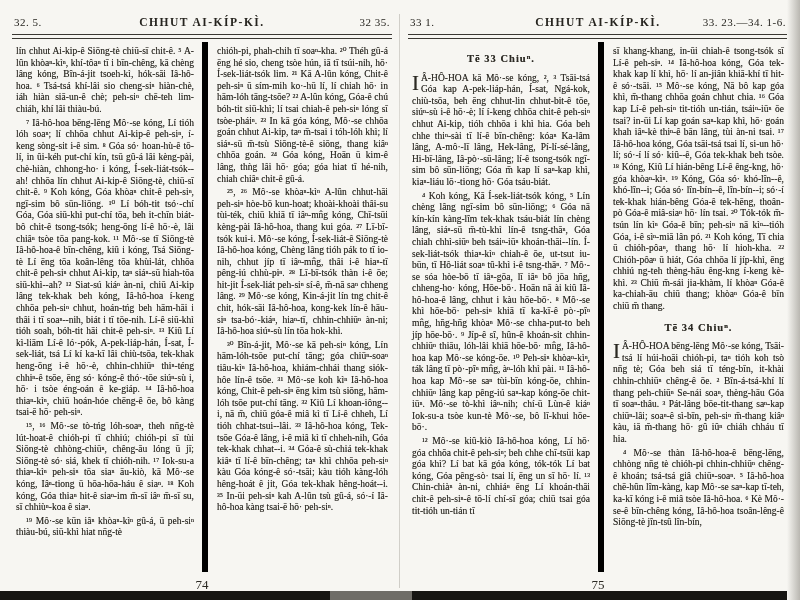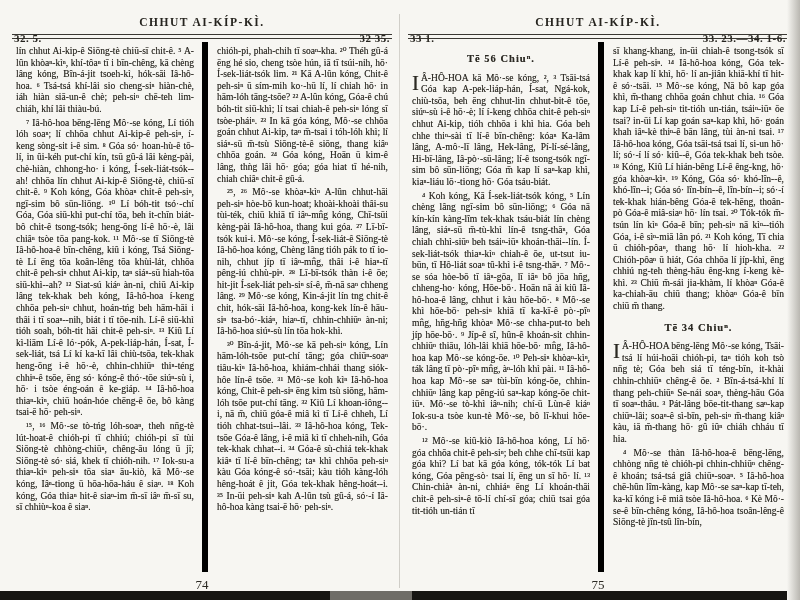--- a/index.html
+++ b/index.html
@@ -11,21 +11,21 @@
   .bottom-bar{position:absolute;left:0;bottom:0;width:800px;height:9px;background:#171613;}
   .bottom-bar-gap{position:absolute;left:330px;bottom:0;width:82px;height:9px;background:#6f6d67;}
   .gutter{position:absolute;left:399px;top:14px;width:1px;height:574px;
        background:linear-gradient(to bottom,#cfcdc7,#e4e2dc 30%,#cfcdc7);}
 
   .page{position:absolute;top:16px;width:380px;color:#26241f;}
   .page.left{left:12px;}
   .page.right{left:408px;}
 
   .pg-header{position:relative;height:16px;font-size:11px;}
-  .pg-header .ref{position:absolute;top:16px;font-weight:bold;letter-spacing:.5px;}
+  .pg-header .ref{position:absolute;top:0;font-weight:normal;letter-spacing:.5px;}
   .pg-header .ref.l{left:2px;}
   .pg-header .ref.r{right:2px;}
   .pg-header .title{position:absolute;left:0;right:0;text-align:center;
        font-size:11.5px;letter-spacing:1.5px;font-weight:600;}
   .dbl-rule{height:3px;border-top:1.4px solid #3a3833;border-bottom:1px solid #3a3833;
        margin-top:2px;margin-bottom:3px;}
 
   .cols{display:flex;align-items:stretch;min-height:530px;}
   .col{width:50%;box-sizing:border-box;padding:2px 6px 0 2px;
        font-size:9.5px;line-height:11.6px;text-align:justify;
@@ -49,40 +49,41 @@
       <span class="ref l">32. 5.</span>
       <span class="title">CHHUT AI-KÍP-KÌ.</span>
       <span class="ref r">32 35.</span>
     </div>
     <div class="dbl-rule"></div>
     <div class="cols">
       <div class="col first">
           <p class="noindent">lín chhut Ai-kip-ê Siōng-tè chiū-sī chit-ê. ⁵ A-lûn khòaⁿ-kìⁿ, khí-tôaⁿ tī i bīn-chêng, kā chèng lâng kóng, Bîn-á-jit tsoeh-kì, hók-sāi Iâ-hô-hoa. ⁶ Tsá-tsá khí-lâi sio cheng-siⁿ hiàn-chè, iáh hiàn siā-un-ê chè; peh-siⁿ chē-teh lim-chiáh, khí lâi thiàu-bú.</p>
           <p>⁷ Iâ-hô-hoa bēng-lēng Mô·-se kóng, Lí tióh lóh soaⁿ; lí chhōa chhut Ai-kip-ê peh-siⁿ, í-keng sòng-sit i-ê sim. ⁸ Góa só· hoan-hù-ê tō-lí, in ûi-kéh put-chí kín, tsū gû-á lâi kèng-pài, chè-hiàn, chhong-ho· i kóng, Í-sek-liát-tsók--ah! chhōa lín chhut Ai-kip-ê Siōng-tè, chiū-sī chit-ê. ⁹ Koh kóng, Góa khòaⁿ chit-ê peh-siⁿ, ngī-sim bô sūn-liōng. ¹⁰ Lí bóh-tit tsó·-chí Góa, Góa siū-khì put-chí tōa, beh it-chīn biát-bô chit-ê tsong-tsók; heng-ōng lí-ê hō·-è, lâi chiâⁿ tsòe tōa pang-kok. ¹¹ Mô·-se tī Siōng-tè Iâ-hô-hoa-ê bīn-chêng, kiû i kóng, Tsá Siōng-tè Lí ēng tōa koân-lêng tōa khùi-lát, chhōa chit-ê peh-siⁿ chhut Ai-kip, taⁿ siáⁿ-sū hiah-tōa siū-khì--ah? ¹² Siat-sú kiáⁿ àn-ni, chiū Ai-kip lâng tek-khak beh kóng, Iâ-hô-hoa í-keng chhōa peh-siⁿ chhut, hoán-tńg beh hām-hāi i thâi i tī soaⁿ--nih, biát i tī tōe-nih. Lí-ê siū-khì tióh soah, bóh-tit hāi chit-ê peh-siⁿ. ¹³ Kiû Lí kì-liām Lí-ê ló·-pók, A-pek-liáp-hán, Í-sat, Í-sek-liát, tsá Lí kí ka-kī lâi chiù-tsōa, tek-khak heng-ōng i-ê hō·-è, chhin-chhiūⁿ thiⁿ-téng chhiⁿ-ê tsōe, ēng só· kóng-ê thó·-tōe siúⁿ-sù i, hō· i tsòe éng-oán ê ke-giáp. ¹⁴ Iâ-hô-hoa thiaⁿ-kìⁿ, chiū hoán-hóe chēng-ê ōe, bô kàng tsai-ē hō· peh-siⁿ.</p>
           <p>¹⁵, ¹⁶ Mô·-se tò-tńg lóh-soaⁿ, theh nn̄g-tè lút-hoat-ê chióh-pi tī chhiú; chióh-pi sī tùi Siōng-tè chhòng-chiūⁿ, chêng-āu lóng ū jī; Siōng-tè só· siá, khek tī chióh-nih. ¹⁷ Iok-su-a thiaⁿ-kìⁿ peh-siⁿ tōa siaⁿ āu-kiò, kā Mô·-se kóng, Iâⁿ-tiong ū hōa-hōa-háu ê siaⁿ. ¹⁸ Koh kóng, Góa thiaⁿ hit-ê siaⁿ-im m̄-sī iâⁿ m̄-sī su, sī chhiùⁿ-koa ê siaⁿ.</p>
+          <p>¹⁹ Mô·-se kūn iâⁿ khòaⁿ-kìⁿ gû-á, ū peh-siⁿ thiàu-bú, siū-khì hiat nn̄g-tè</p>
         </div>
       <div class="col second">
           <p class="noindent">chióh-pi, phah-chih tī soaⁿ-kha. ²⁰ Théh gû-á ēng hé sio, cheng tsòe hún, iā tī tsúi-nih, hō· Í-sek-liát-tsók lim. ²¹ Kā A-lûn kóng, Chit-ê peh-siⁿ ū sím-mih ko·-hū lí, lí chiah hō· in hām-lóh tāng-tsōe? ²² A-lûn kóng, Góa-ê chú bóh-tit siū-khì; lí tsai chiah-ê peh-siⁿ lóng sī tsòe-pháiⁿ. ²³ In kā góa kóng, Mô·-se chhōa goán chhut Ai-kip, taⁿ m̄-tsai i tóh-lóh khì; lí siáⁿ-sū m̄-tsù Siōng-tè-ê siōng, thang kiâⁿ chhōa goán. ²⁴ Góa kóng, Hoān ū kim-ê lâng, thǹg lâi hō· góa; góa hiat tī hé-nih, chiah chiâⁿ chit-ê gû-á.</p>
           <p>²⁵, ²⁶ Mô·-se khòaⁿ-kìⁿ A-lûn chhut-hāi peh-siⁿ hòe-bō kun-hoat; khoài-khoài thâi-su tùi-ték, chiū khiā tī iâⁿ-mn̂g kóng, Chī-tsūi kèng-pài Iâ-hô-hoa, thang kui góa. ²⁷ Lī-bī-tsók kui-i. Mô·-se kóng, Í-sek-liát-ê Siōng-tè Iâ-hô-hoa kóng, Chèng lâng tióh pák to tī io-nih, chhut jíp tī iâⁿ-mn̂g, thâi i-ê hiaⁿ-tī pêng-iú chhù-piⁿ. ²⁸ Lī-bī-tsók thàn i-ê ōe; hit-jit Í-sek-liát peh-siⁿ sí-ê, m̄-nā saⁿ chheng lâng. ²⁹ Mô·-se kóng, Kin-á-jit lín tng chit-ê chit, hók-sāi Iâ-hô-hoa, kong-kek lín-ê hāu-siⁿ tsa-bó·-kiáⁿ, hiaⁿ-tī, chhin-chhiūⁿ àn-ni; Iâ-hô-hoa siúⁿ-sù lín tōa hok-khì.</p>
           <p>³⁰ Bîn-á-jit, Mô·-se kā peh-siⁿ kóng, Lín hām-lóh-tsōe put-chí tāng; góa chiūⁿ-soaⁿ tiâu-kìⁿ Iâ-hô-hoa, khiám-chhái thang siók-hôe lín-ê tsōe. ³¹ Mô·-se koh kìⁿ Iâ-hô-hoa kóng, Chit-ê peh-siⁿ ēng kim tsù siōng, hām-lóh tsōe put-chí tāng. ³² Kiû Lí khoan-iông--i, nā m̄, chiū góa-ê miâ kì tī Lí-ê chheh, Lí tióh chhat-tsui--lâi. ³³ Iâ-hô-hoa kóng, Tek-tsōe Góa-ê lâng, i-ê miâ kì tī chheh-nih, Góa tek-khak chhat--i. ³⁴ Góa-ê sù-chiá tek-khak kiâⁿ tī lí-ê bīn-chêng; taⁿ khì chhōa peh-siⁿ kàu Góa kóng-ê só·-tsāi; kàu tióh kàng-lóh hêng-hoát ê jit, Góa tek-khak hêng-hoát--i. ³⁵ In-ūi peh-siⁿ kah A-lûn tsù gû-á, só·-í Iâ-hô-hoa kàng tsai-ē hō· peh-siⁿ.</p>
         </div>
     </div>
     <div class="pageno">74</div>
   </div>
 
   <div class="page right">
     <div class="pg-header">
       <span class="ref l">33 1.</span>
       <span class="title">CHHUT AI-KÍP-KÌ.</span>
       <span class="ref r">33. 23.—34. 1-6.</span>
     </div>
     <div class="dbl-rule"></div>
     <div class="cols">
       <div class="col first">
-          <div class="chapter-heading">Tē 56 Chiuⁿ.</div>
+          <div class="chapter-heading">Tē 33 Chiuⁿ.</div>
           <p class="noindent"><span class="dropcap">I</span>Â-HÔ-HOA kā Mô·-se kóng, ², ³ Tsāi-tsá Góa kap A-pek-liáp-hán, Í-sat, Ngá-kok, chiù-tsōa, beh ēng chhut-lin chhut-bit-ê tōe, siúⁿ-sù i-ê hō·-è; lí í-keng chhōa chit-ê peh-siⁿ chhut Ai-kip, tióh chhōa i khì hia. Góa beh chhe thiⁿ-sài tī lí-ê bīn-chêng: kóaⁿ Ka-lâm lâng, A-mô·-lī lâng, Hek-lâng, Pí-lí-sé-lâng, Hi-bī-lâng, Iâ-pò·-sū-lâng; lí-ê tsong-tsók ngī-sim bô sūn-liōng; Góa m̄ kap lí saⁿ-kap khì, kiaⁿ-liáu lō·-tiong hō· Góa tsáu-biát.</p>
           <p>⁴ Koh kóng, Kā Í-sek-liát-tsók kóng, ⁵ Lín chèng lâng ngī-sim bô sūn-liōng; ⁶ Góa nā kín-kín kàng-lîm tek-khak tsáu-biát lín chèng lâng, siáⁿ-sū m̄-tù-khì lín-ê tsng-thāⁿ, Góa chiah chhì-siūⁿ beh tsáiⁿ-iūⁿ khoán-thāi--lín. Í-sek-liát-tsók thiaⁿ-kìⁿ chiah-ê ōe, ut-tsut iu-būn, tī Hô-liát soaⁿ tû-khì i-ê tsng-thāⁿ. ⁷ Mô·-se sóa hòe-bō tī iâⁿ-gōa, lī iâⁿ bô jōa hn̄g, chheng-ho· kóng, Hōe-bō·. Hoān nā ài kiû Iâ-hô-hoa-ê lâng, chhut i kàu hōe-bō·. ⁸ Mô·-se khì hōe-bō· peh-siⁿ khiā tī ka-kī-ê pò·-pîⁿ mn̂g, hn̄g-hn̄g khòaⁿ Mô·-se chha-put-to beh jíp hōe-bō·. ⁹ Jíp-ê sî, hûn-ê khoán-sit chhin-chhiūⁿ thiāu, lóh-lâi khiā hōe-bō· mn̂g, Iâ-hô-hoa kap Mô·-se kóng-ōe. ¹⁰ Peh-siⁿ khòaⁿ-kìⁿ, ták lâng tī pò·-pîⁿ mn̂g, àⁿ-lóh khì pài. ¹¹ Iâ-hô-hoa kap Mô·-se saⁿ tùi-bīn kóng-ōe, chhin-chhiūⁿ lâng kap pêng-iú saⁿ-kap kóng-ōe chit-iūⁿ. Mô·-se tò-khì iâⁿ-nih; chí-ū Lùn-ê kiáⁿ Iok-su-a tsòe kun-tè Mô·-se, bô lī-khui hōe-bō·.</p>
           <p>¹² Mô·-se kiû-kiò Iâ-hô-hoa kóng, Lí hō· góa chhōa chit-ê peh-siⁿ; beh chhe chī-tsūi kap góa khì? Lí bat kā góa kóng, tók-tók Lí bat kóng, Góa pêng-sò· tsai lí, ēng un sī hō· lí. ¹³ Chin-chiàⁿ àn-ni, chhiáⁿ ēng Lí khoán-thāi chit-ê peh-siⁿ-ê tō-lí chí-sī góa; chiū tsai góa tit-tióh un-tián tī</p>
         </div>
       <div class="col second">
           <p class="noindent">sī khang-khang, in-ūi chiah-ê tsong-tsók sī Lí-ê peh-siⁿ. ¹⁴ Iâ-hô-hoa kóng, Góa tek-khak kap lí khì, hō· lí an-jiân khiā-khí tī hit-ê só·-tsāi. ¹⁵ Mô·-se kóng, Nā bô kap góa khì, m̄-thang chhōa goán chhut chia. ¹⁶ Góa kap Lí-ê peh-siⁿ tit-tióh un-tián, tsáiⁿ-iūⁿ ōe tsai? in-ūi Lí kap goán saⁿ-kap khì, hō· goán khah iâⁿ-kè thiⁿ-ê bān lâng, tùi àn-ni tsai. ¹⁷ Iâ-hô-hoa kóng, Góa tsāi-tsá tsai lí, si-un hō· lí; só·-í lí só· kiû--ê, Góa tek-khak beh tsòe. ¹⁸ Kóng, Kiû Lí hián-bêng Lí-ê êng-kng, hō· góa khòaⁿ-kìⁿ. ¹⁹ Kóng, Góa só· khó-lîn--ê, khó-lîn--i; Góa só· lîn-bín--ê, lîn-bín--i; só·-í tek-khak hián-bêng Góa-ê tek-hēng, thoân-pò Góa-ê miâ-siaⁿ hō· lín tsai. ²⁰ Tók-tók m̄-tsún lín kìⁿ Góa-ê bīn; peh-siⁿ nā kìⁿ--tióh Góa, i-ê sìⁿ-miā lân pó. ²¹ Koh kóng, Tī chia ū chióh-pôaⁿ, thang hō· lí hioh-kha. ²² Chióh-pôaⁿ ū hiát, Góa chhōa lí jíp-khì, ēng chhiú ng-teh thèng-hāu êng-kng í-keng kè-khì. ²³ Chiū m̄-sái jia-khàm, lí khòaⁿ Góa-ê ka-chiah-āu chiū thang; khòaⁿ Góa-ê bīn chiū m̄ thang.</p>
           <div class="chapter-heading">Tē 34 Chiuⁿ.</div>
           <p class="noindent"><span class="dropcap">I</span>Â-HÔ-HOA bēng-lēng Mô·-se kóng, Tsāi-tsá lí húi-hoāi chióh-pi, taⁿ tióh koh tsò nn̄g tè; Góa beh siá tī téng-bīn, it-khài chhin-chhiūⁿ chêng-ê ōe. ² Bîn-á-tsá-khí lí thang peh-chiūⁿ Se-nái soaⁿ, thèng-hāu Góa tī soaⁿ-thâu. ³ Pát-lâng bōe-tit-thang saⁿ-kap chiūⁿ-lâi; soaⁿ-ê sì-bīn, peh-siⁿ m̄-thang kiâⁿ kàu, iā m̄-thang hō· gû iûⁿ chiáh chháu tī hia.</p>
           <p>⁴ Mô·-se thàn Iâ-hô-hoa-ê bēng-lēng, chhòng nn̄g tè chióh-pi chhin-chhiūⁿ chêng-ê khoán; tsá-tsá giâ chiūⁿ-soaⁿ. ⁵ Iâ-hô-hoa chē-hûn lîm-kàng, kap Mô·-se saⁿ-kap tī-teh, ka-kī kóng i-ê miâ tsòe Iâ-hô-hoa. ⁶ Kè Mô·-se-ê bīn-chêng kóng, Iâ-hô-hoa tsoân-lêng-ê Siōng-tè jîn-tsû lîn-bín,</p>
         </div>

